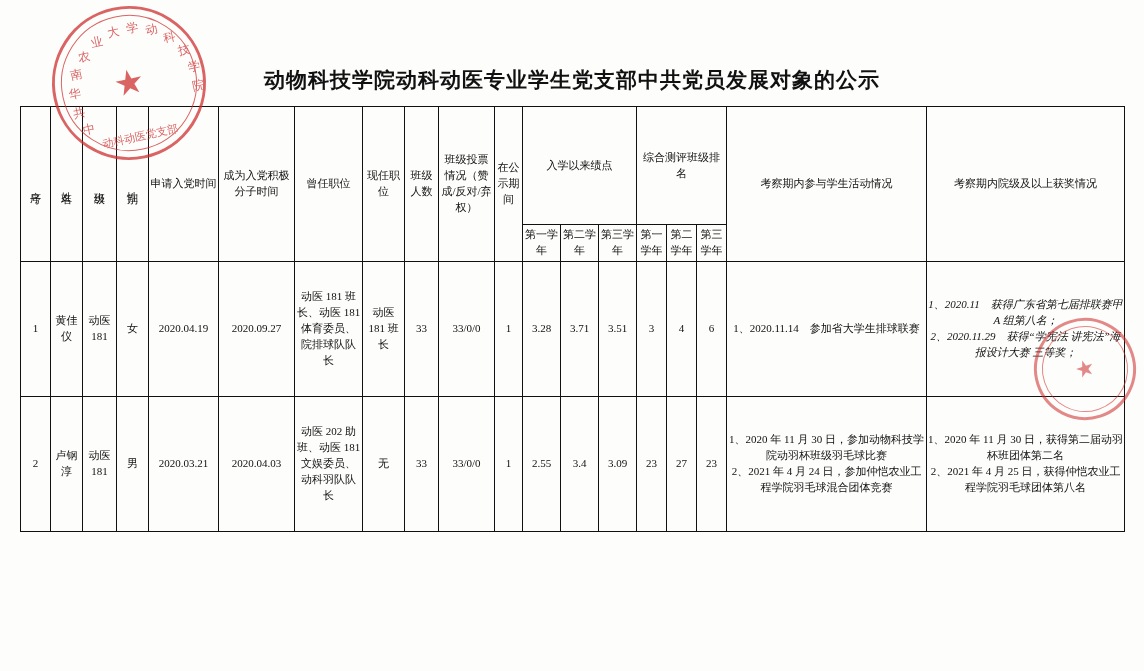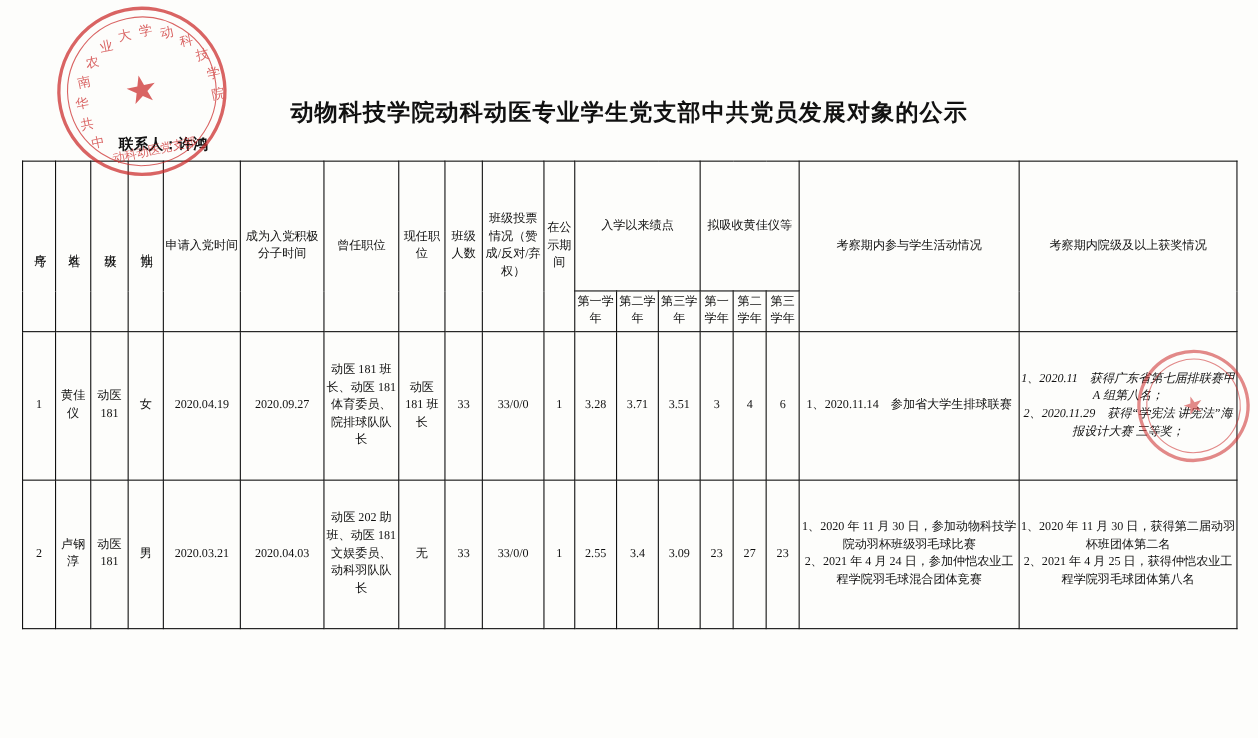--- a/index.html
+++ b/index.html
@@ -56,21 +56,21 @@
   }
   .stamp-side .ring{position:absolute;inset:5px;border:1px solid #cc2a2a;border-radius:50%;}
   .stamp-side .stamp-star{font-size:22px;}
 
   
   .doc-title{
     text-align:center;
     font-size:21px;
     font-weight:bold;
     letter-spacing:1px;
-    padding-top:88px;
+    padding-top:66px;
     font-family:"Liberation Serif","DejaVu Serif",serif;
   }
   .doc-body{
     margin:10px 22px 0 22px;
     font-size:13.5px;
     line-height:1.85;
     text-align:justify;
     text-indent:0;
   }
   .doc-body .indent{display:inline-block;width:28px;}
@@ -141,21 +141,20 @@
 
   <div class="stamp stamp-side">
     <div class="ring"></div>
     <div class="stamp-star">★</div>
   </div>
 
   <div class="doc-title">动物科技学院动科动医专业学生党支部中共党员发展对象的公示</div>
 
 
   <div class="contact-row">
-    <div class="c1">联系人：许鸿</div>
   </div>
 
   <table class="main">
     <colgroup>
       <col style="width:30px">
         <col style="width:32px">
         <col style="width:34px">
         <col style="width:32px">
       <col style="width:70px">
         <col style="width:76px">
@@ -180,21 +179,21 @@
         <td rowspan="2"><span class="vert">班级</span></td>
         <td rowspan="2"><span class="vert">性别</span></td>
         <td rowspan="2" class="cell-narrow">申请入党时间</td>
         <td rowspan="2" class="cell-narrow">成为入党积极分子时间</td>
         <td rowspan="2" class="cell-narrow">曾任职位</td>
         <td rowspan="2" class="cell-narrow">现任职位</td>
         <td rowspan="2" class="cell-narrow">班级人数</td>
         <td rowspan="2" class="cell-narrow">班级投票情况（赞成/反对/弃权）</td>
         <td rowspan="2" class="cell-narrow">在公示期间</td>
         <td colspan="3">入学以来绩点</td>
-        <td colspan="3">拟吸收黄佳仪等</td>
+        <td colspan="3">综合测评班级排名</td>
         <td rowspan="2">考察期内参与学生活动情况</td>
         <td rowspan="2">考察期内院级及以上获奖情况</td>
       </tr>
       <tr>
         <td>第一学年</td>
         <td>第二学年</td>
         <td>第三学年</td>
         <td>第一学年</td>
         <td>第二学年</td>
         <td>第三学年</td>

